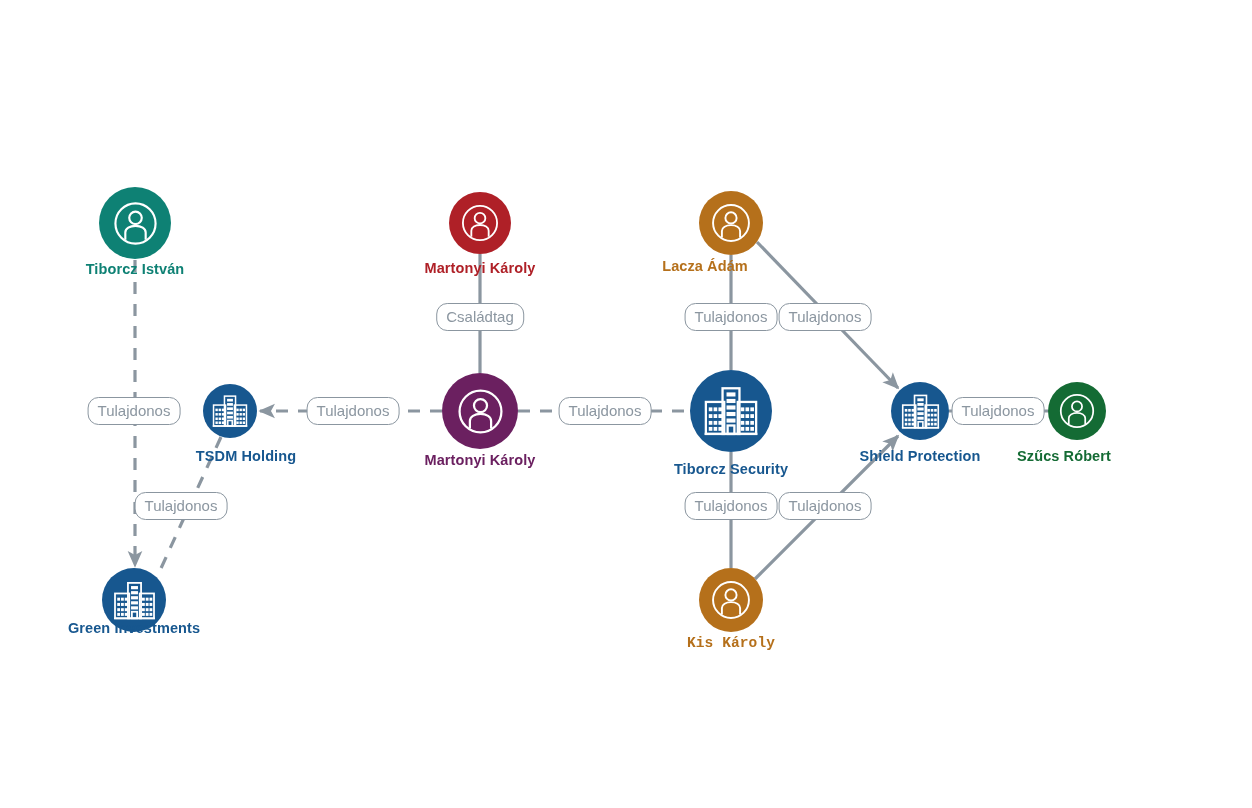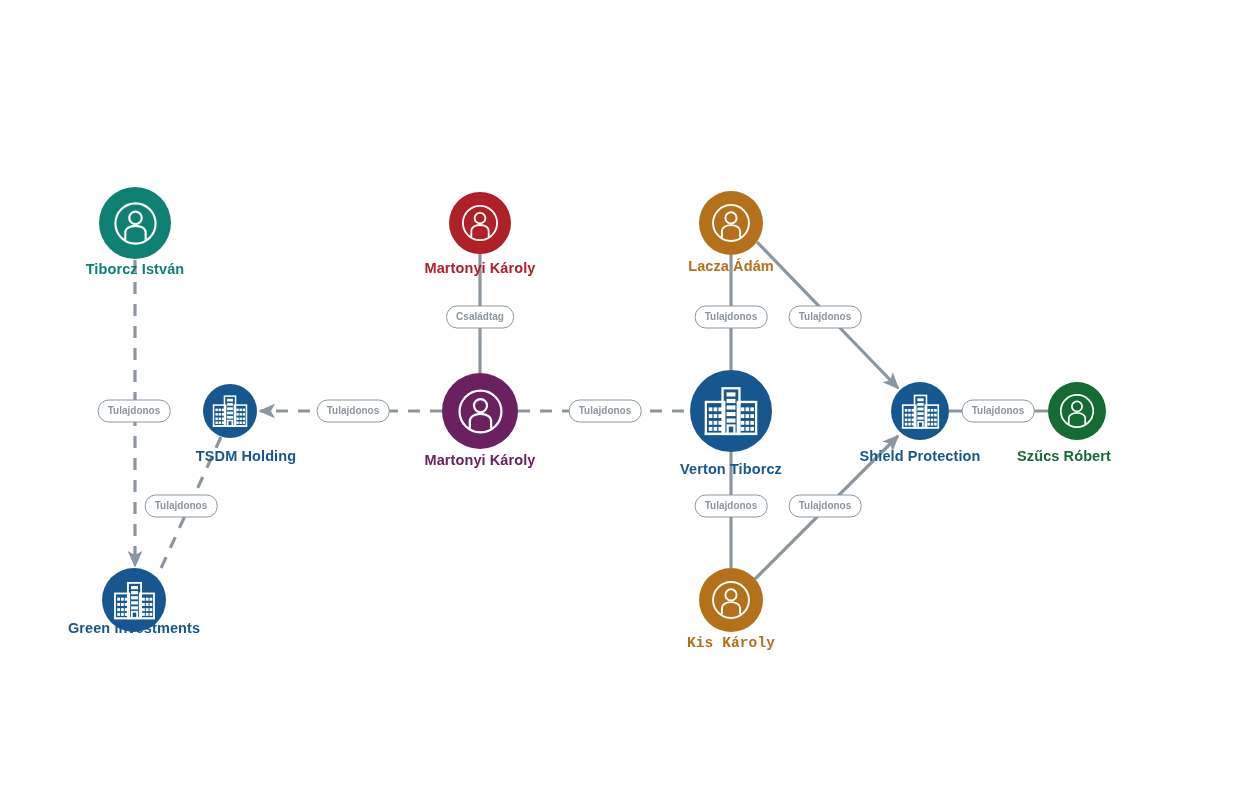--- a/index.html
+++ b/index.html
@@ -45,26 +45,25 @@
     letter-spacing: 0.1px;
     text-align: center;
   }
   .edge-label {
     position: absolute;
     transform: translate(-50%, -50%);
     background: #ffffff;
     border: 1.6px solid #8b96a0;
     border-radius: 11px;
     color: #8b96a0;
-    font-size: 10px;
+    font-size: 15px;
     line-height: 1;
     padding: 5px 9px 6px 9px;
     white-space: nowrap;
     box-sizing: border-box;
-    font-weight: bold;
   }
 </style>
 </head>
 <body>
 
 <div id="canvas" style="width: 1184px; height: 808px; background: rgb(255, 255, 255);">
 
   <svg id="graph-svg" viewBox="0 0 1252 808" xmlns="http://www.w3.org/2000/svg">
     <defs>
       <marker id="arrowhead" viewBox="0 0 10 10" refX="9" refY="5" markerWidth="5.2" markerHeight="5.2" orient="auto-start-reverse">
@@ -102,21 +101,21 @@
         </svg>
       </div>
       <div class="node-label" style="left: 480px; top: 260px; color: rgb(175, 32, 39);">Martonyi Károly</div>
       <div class="node" style="left: 731px; top: 223px; width: 64px; height: 64px; background: rgb(181, 112, 27);">
         <svg width="42" height="42" viewBox="0 0 48 48">
           <circle cx="24" cy="24" r="20.5" fill="none" stroke="#ffffff" stroke-width="2.2"></circle>
           <circle cx="24" cy="18.2" r="6.4" fill="none" stroke="#ffffff" stroke-width="2.2"></circle>
           <path d="M 13.6 40.6 L 13.6 33.2 C 13.6 29.1 18.2 26.4 24 26.4 C 29.8 26.4 34.4 29.1 34.4 33.2 L 34.4 40.6" fill="none" stroke="#ffffff" stroke-width="2.2" stroke-linecap="butt"></path>
         </svg>
       </div>
-      <div class="node-label" style="left: 731px; top: 258px; color: rgb(181, 112, 27);">Lacza Ádám</div>
+      <div class="node-label" style="left: 705px; top: 258px; color: rgb(181, 112, 27);">Lacza Ádám</div>
       <div class="node" style="left: 230px; top: 411px; width: 54px; height: 54px; background: rgb(23, 87, 143);">
         <svg width="38" height="38" viewBox="0 0 48 44">
           <rect x="3.2" y="14.5" width="15.2" height="26.5" fill="none" stroke="#ffffff" stroke-width="1.9"></rect>
           <rect x="29.6" y="14.5" width="15.2" height="26.5" fill="none" stroke="#ffffff" stroke-width="1.9"></rect>
           <rect x="17" y="3.2" width="14" height="37.8" fill="none" stroke="#ffffff" stroke-width="1.9"></rect>
           <path d="M 2.2 41.0 L 45.8 41.0" stroke="#ffffff" stroke-width="1.9" fill="none"></path>
           <rect x="5.6" y="19" width="3" height="3.2" fill="#ffffff"></rect>
           <rect x="9.6" y="19" width="3" height="3.2" fill="#ffffff"></rect>
           <rect x="13.6" y="19" width="3" height="3.2" fill="#ffffff"></rect>
           <rect x="32" y="19" width="3" height="3.2" fill="#ffffff"></rect>
@@ -188,21 +187,21 @@
           <rect x="36" y="35.2" width="3" height="3.2" fill="#ffffff"></rect>
           <rect x="40" y="35.2" width="3" height="3.2" fill="#ffffff"></rect>
           <rect x="20.3" y="6.6" width="7.4" height="3.4" fill="#ffffff"></rect>
           <rect x="20.3" y="12" width="7.4" height="3.4" fill="#ffffff"></rect>
           <rect x="20.3" y="17.4" width="7.4" height="3.4" fill="#ffffff"></rect>
           <rect x="20.3" y="22.8" width="7.4" height="3.4" fill="#ffffff"></rect>
           <rect x="20.3" y="28.2" width="7.4" height="3.4" fill="#ffffff"></rect>
           <rect x="21.2" y="34" width="5.6" height="7" fill="none" stroke="#ffffff" stroke-width="1.9"></rect>
         </svg>
       </div>
-      <div class="node-label" style="left: 731px; top: 461px; color: rgb(23, 87, 143);">Verton Tiborcz</div>
+      <div class="node-label" style="left: 731px; top: 461px; color: rgb(23, 87, 143);">Tiborcz Security</div>
       <div class="node" style="left: 920px; top: 411px; width: 58px; height: 58px; background: rgb(23, 87, 143);">
         <svg width="41" height="41" viewBox="0 0 48 44">
           <rect x="3.2" y="14.5" width="15.2" height="26.5" fill="none" stroke="#ffffff" stroke-width="1.9"></rect>
           <rect x="29.6" y="14.5" width="15.2" height="26.5" fill="none" stroke="#ffffff" stroke-width="1.9"></rect>
           <rect x="17" y="3.2" width="14" height="37.8" fill="none" stroke="#ffffff" stroke-width="1.9"></rect>
           <path d="M 2.2 41.0 L 45.8 41.0" stroke="#ffffff" stroke-width="1.9" fill="none"></path>
           <rect x="5.6" y="19" width="3" height="3.2" fill="#ffffff"></rect>
           <rect x="9.6" y="19" width="3" height="3.2" fill="#ffffff"></rect>
           <rect x="13.6" y="19" width="3" height="3.2" fill="#ffffff"></rect>
           <rect x="32" y="19" width="3" height="3.2" fill="#ffffff"></rect>

